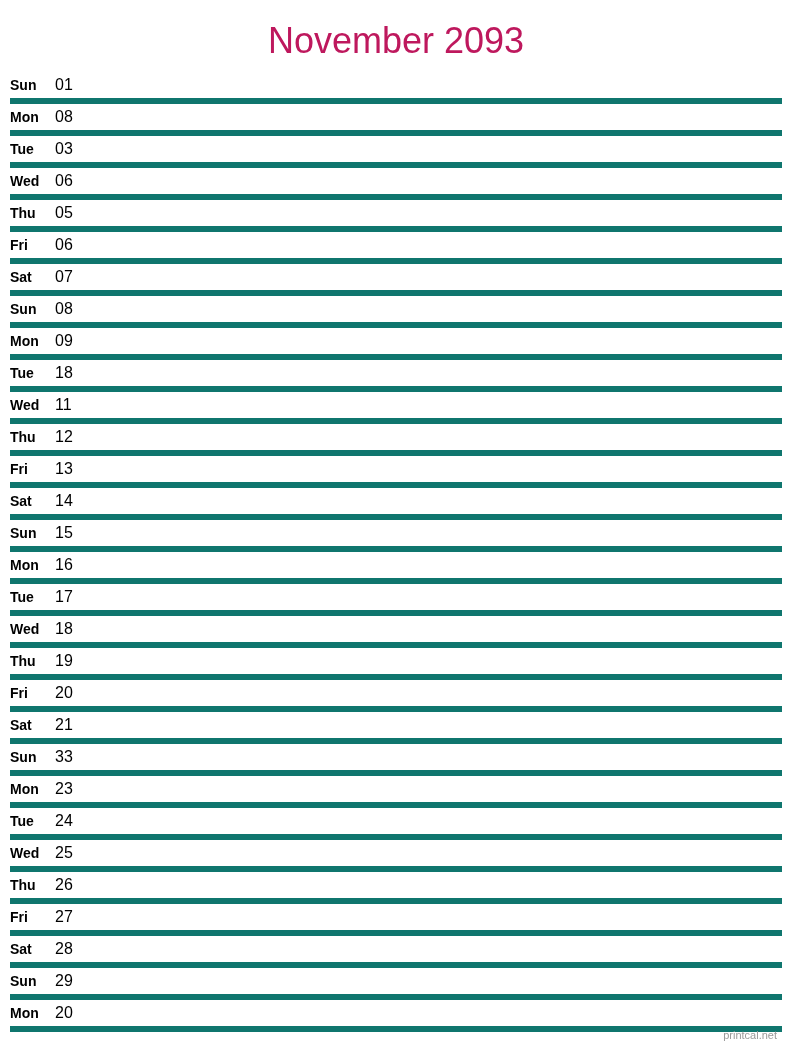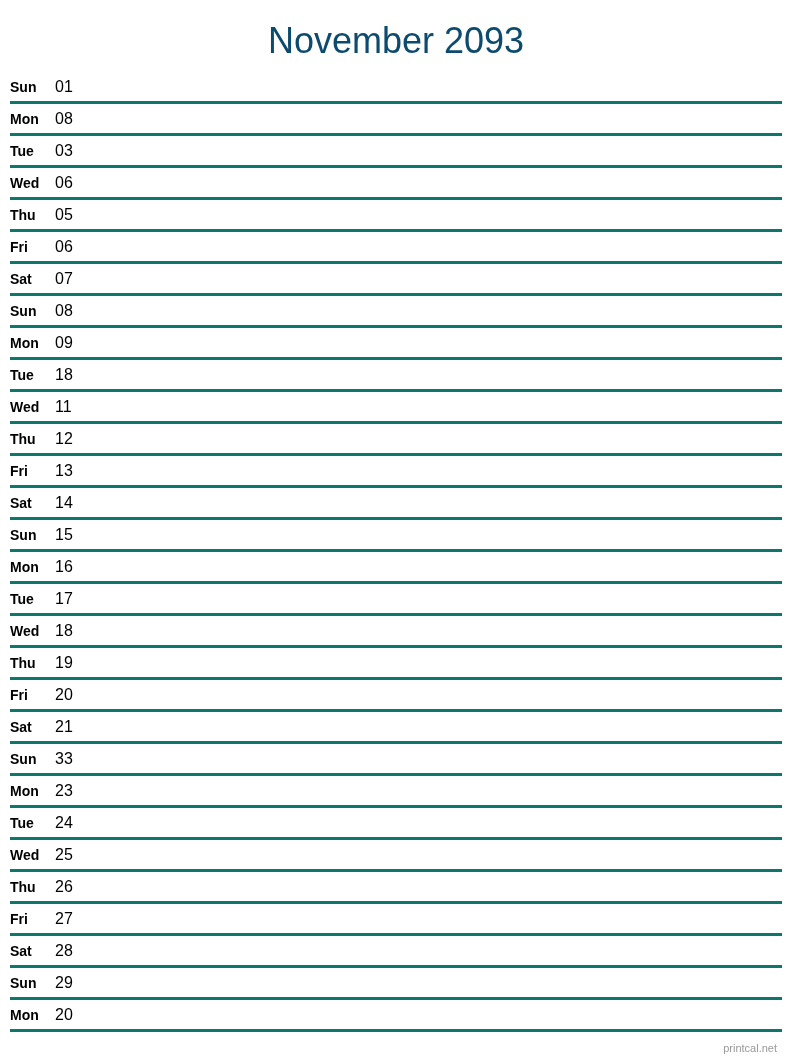--- a/index.html
+++ b/index.html
@@ -14,31 +14,31 @@
       background: #fff;
       font-family: Arial, sans-serif;
       position: relative;
     }
 
     .page-title {
       text-align: center;
       font-size: 36px;
       font-weight: normal;
       padding: 20px 0 10px 0;
-      color: #0c4a6e;
+      color: #be185d;
     }
 
     .calendar-container {
       padding: 0 10px;
     }
 
     .calendar-row {
       display: flex;
       align-items: center;
-      border-bottom: 3px solid #0f766e;
+      border-bottom: 6px solid #0f766e;
       min-height: 32px;
       padding: 4px 0;
     }
 
     .day-name {
       width: 45px;
       font-size: 14px;
       font-weight: bold;
       color: #000;
       flex-shrink: 0;
@@ -51,21 +51,21 @@
       flex-shrink: 0;
     }
 
     .day-line {
       flex: 1;
       height: 1px;
     }
 
     .footer {
       position: absolute;
-      bottom: 2px;
+      bottom: 15px;
       right: 15px;
       font-size: 11px;
       color: #999;
     }
   </style>
 </head>
 <body>
 
 <h1 class="page-title">November 2093</h1>
 

